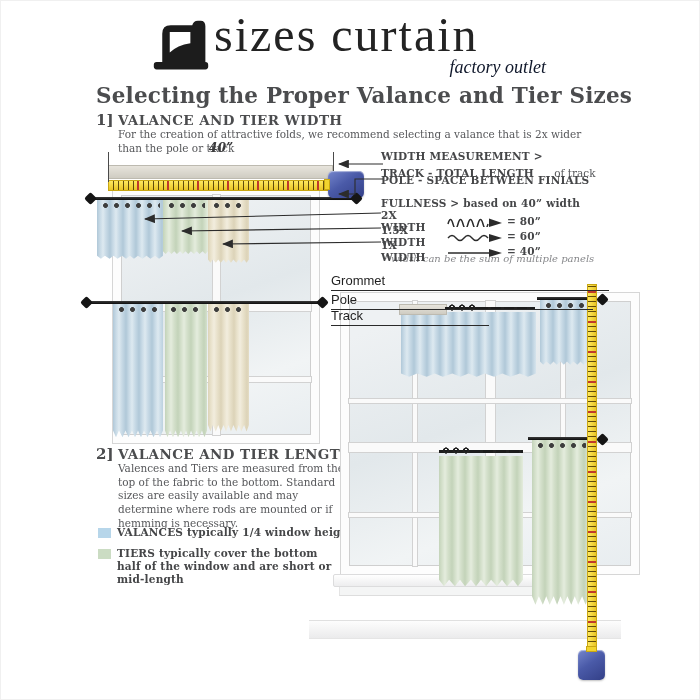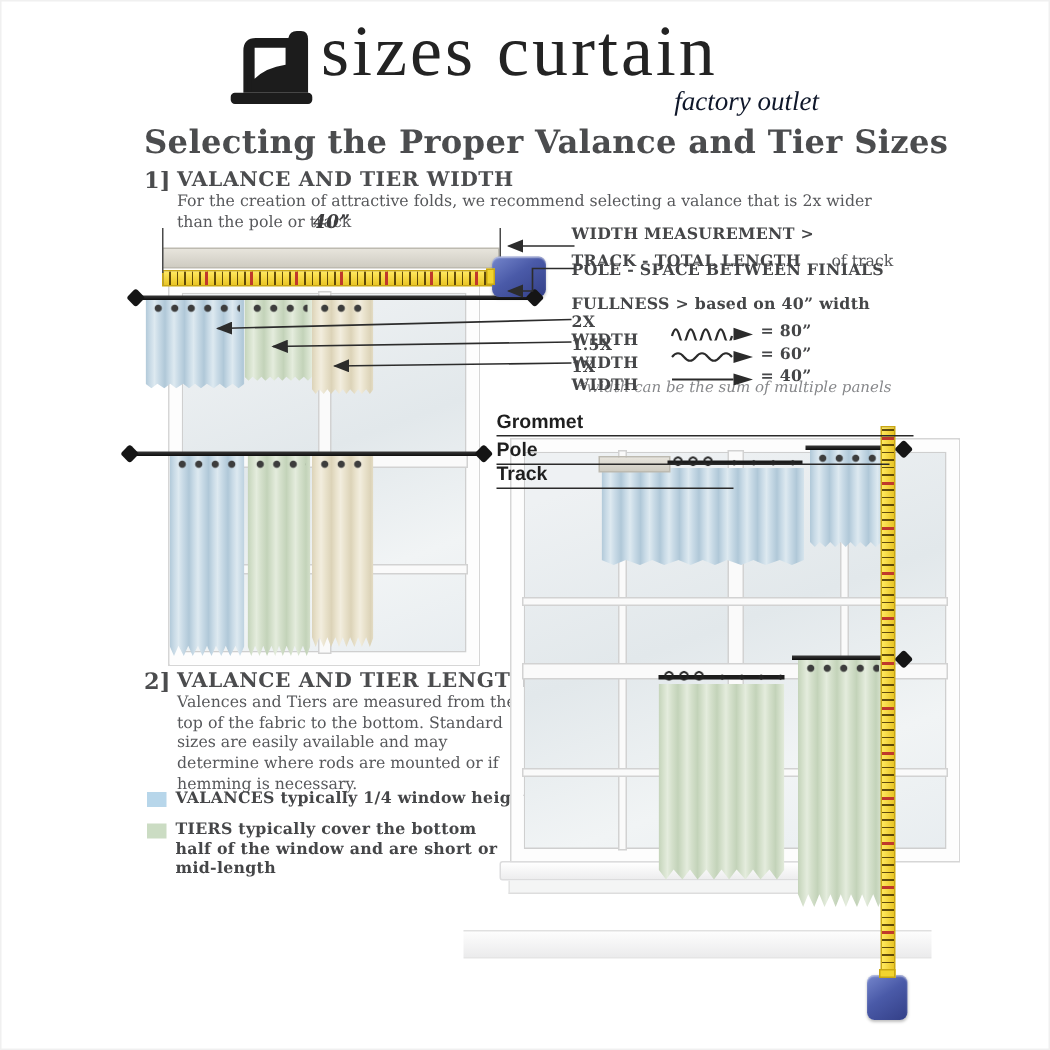--- a/index.html
+++ b/index.html
@@ -12,21 +12,21 @@
   .tagline{font-family:"Liberation Serif",serif;font-style:italic;font-size:18px;color:#0f172a;text-align:right;}
   .page-title{font-size:21.5px;font-weight:bold;color:#4b4c4e;letter-spacing:.2px;}
   .sec-num{font-size:15px;font-weight:bold;color:#4b4c4e;}
   .sec-title{font-size:13.5px;font-weight:bold;color:#4b4c4e;letter-spacing:.4px;}
   .body-text{font-size:10.5px;line-height:1.3;color:#57585b;}
   .small-bold{font-size:10.5px;font-weight:bold;color:#454648;letter-spacing:.2px;}
   .small-reg{font-size:10.5px;color:#57585b;margin-left:17px;}
   .note-italic{font-size:10px;font-style:italic;color:#86878a;}
   .dim-label{font-size:12.5px;font-weight:bold;font-style:italic;color:#3c3c3e;text-align:center;}
   .hw-label{font-family:"Liberation Sans",sans-serif;font-size:13px;color:#1f1f1f;
-            border-bottom:1.5px solid #2a2a2a;padding-bottom:2px;font-weight:bold;}
+            border-bottom:1.5px solid #2a2a2a;padding-bottom:2px;}
 
   
   .curtain{position:absolute;
     clip-path:polygon(0 0,100% 0,100% 93%,94% 98%,88% 93%,81% 98%,75% 93%,69% 98%,62% 93%,56% 98%,
                       50% 93%,44% 98%,38% 93%,31% 98%,25% 93%,19% 98%,12% 93%,6% 98%,0 93%);
     background:repeating-linear-gradient(90deg,var(--c2) 0px,var(--c1) 3px,var(--c3) 6px,var(--c1) 9px,var(--c2) 13px);}
   .c-blue {--c1:#c8dae6;--c2:#b0c8d8;--c3:#dde9f0;}
   .c-green{--c1:#d4e0cb;--c2:#c3d3b9;--c3:#e4ecdd;}
   .c-cream{--c1:#e9e2cc;--c2:#dcd3b8;--c3:#f2edde;}
   .gr{position:absolute;top:2px;left:3px;right:3px;height:7px;

